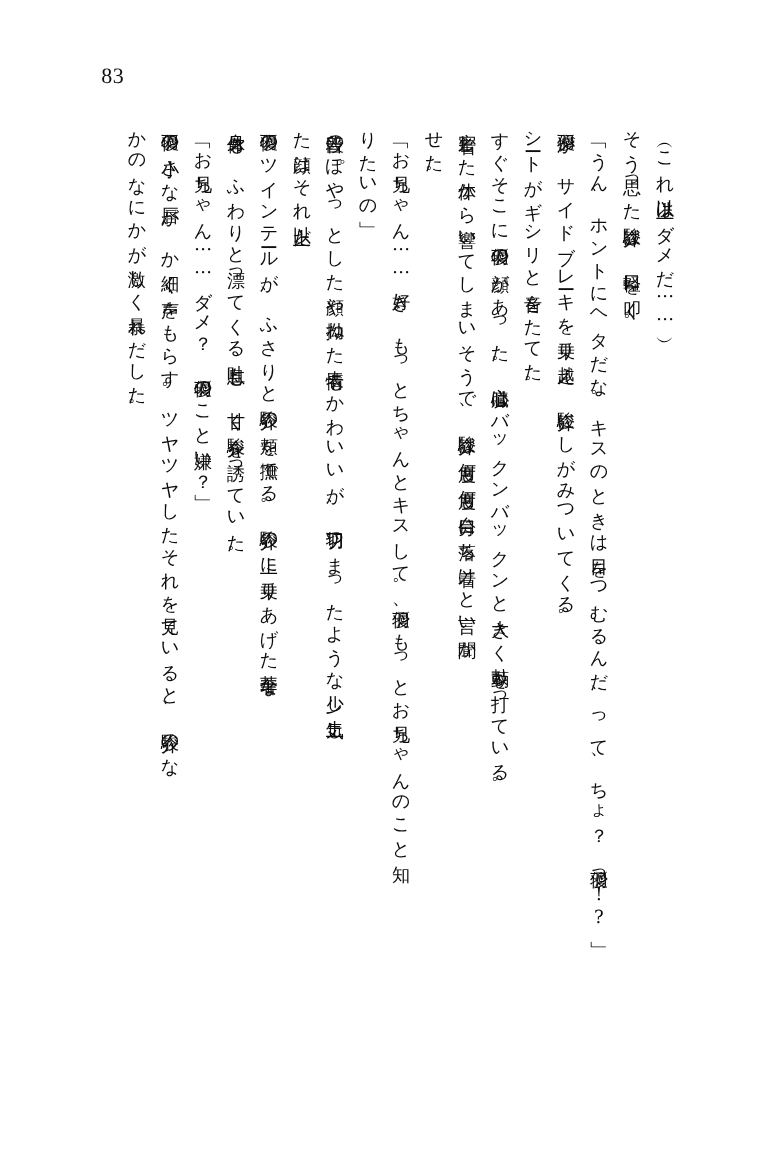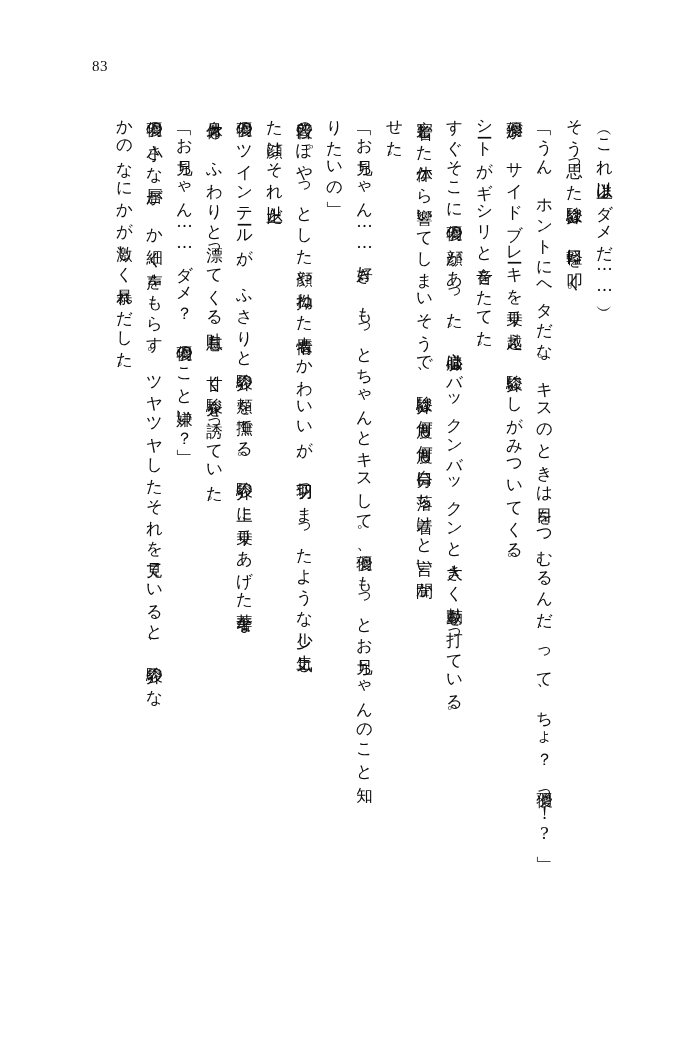--- a/index.html
+++ b/index.html
@@ -13,21 +13,21 @@
     height: 1050px;
     background: #ffffff;
     overflow: hidden;
     font-family: "DejaVu Serif", "Liberation Serif", serif;
     color: #0d0d0d;
   }
   .page-number {
     position: absolute;
     top: 58px;
     left: 92px;
-    font-size: 15px;
+    font-size: 20px;
     letter-spacing: 0.5px;
     font-family: "Liberation Serif", serif;
     color: #111;
   }
   .text-block {
     position: absolute;
     top: 108px;
     right: 78px;
     left: 70px;
     height: 880px;

